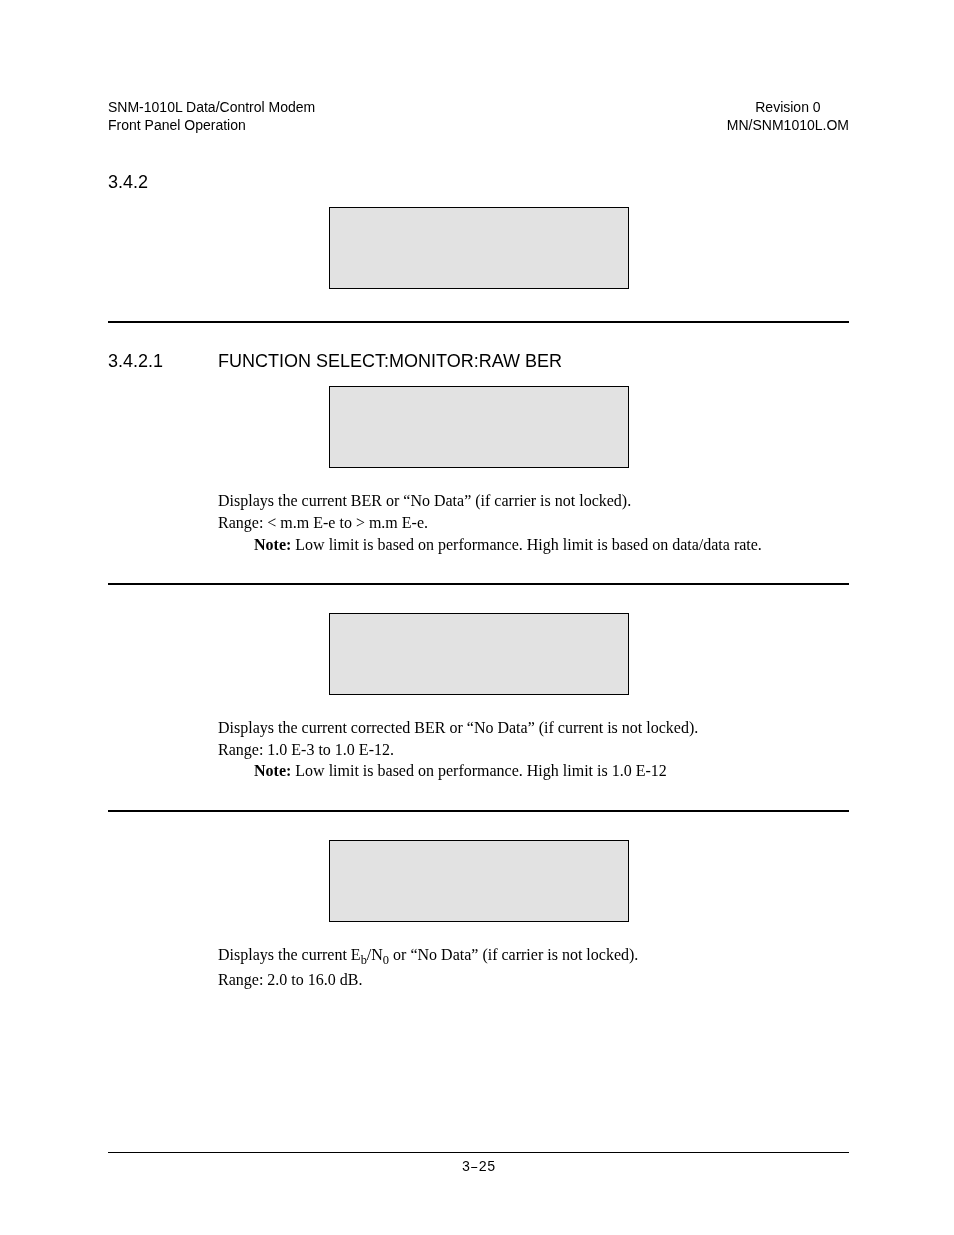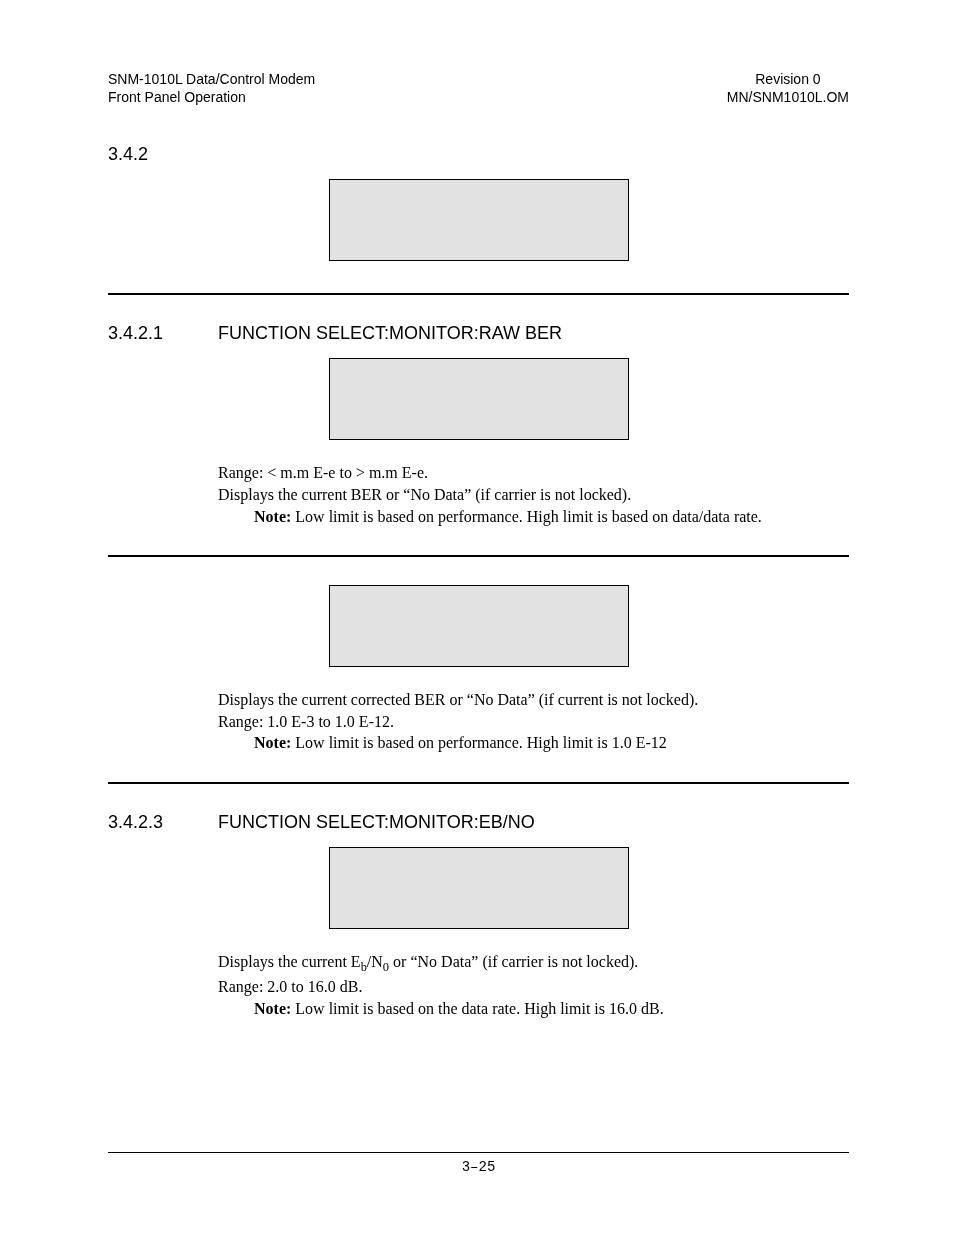--- a/index.html
+++ b/index.html
@@ -7,21 +7,21 @@
       width: 954px;
       height: 1235px;
       font-family: 'Times New Roman', Times, serif;
       font-size: 16px;
       color: #000;
       background: #fff;
     }
     .page {
       width: 954px;
       height: 1235px;
-      padding: 70px 105px 50px 108px;
+      padding: 98px 105px 50px 108px;
       position: relative;
     }
     .header {
       display: flex;
       justify-content: space-between;
       font-size: 14px;
       font-family: Arial, Helvetica, sans-serif;
       line-height: 1.3;
       margin-bottom: 38px;
     }
@@ -115,51 +115,46 @@
 
   <div class="section">
     <div class="section-heading-row">
       <div class="section-number">3.4.2.1</div>
       <div class="section-title">FUNCTION SELECT:MONITOR:RAW BER</div>
     </div>
     <div class="display-box-wrap">
       <div class="display-box"></div>
     </div>
     <div class="body-text">
+      <p>Displays the current BER or “No Data” (if carrier is not locked).</p>
       <p>Range: &lt; m.m E-e to &gt; m.m E-e.</p>
-      <p>Displays the current BER or “No Data” (if carrier is not locked).</p>
       <p><span class="note-label">Note:</span><span> Low limit is based on performance. High limit is based on data/data rate.</span></p>
     </div>
     <div class="hr-after-heading"></div>
   </div>
 
   <div class="section">
     <div class="display-box-wrap">
       <div class="display-box"></div>
     </div>
     <div class="body-text">
       <p>Displays the current corrected BER or “No Data” (if current is not locked).</p>
       <p>Range: 1.0 E-3 to 1.0 E-12.</p>
       <p><span class="note-label">Note:</span><span> Low limit is based on performance. High limit is 1.0 E-12</span></p>
     </div>
     <div class="hr-after-heading"></div>
   </div>
 
   <div class="section">
-    <div class="section-heading-row">
-      <div class="section-number">3.4.2.3</div>
-      <div class="section-title">FUNCTION SELECT:MONITOR:EB/NO</div>
-    </div>
     <div class="display-box-wrap">
       <div class="display-box"></div>
     </div>
     <div class="body-text">
       <p><span>Displays the current E</span><span class="sub">b</span><span>/N</span><span class="sub">0</span><span> or “No Data” (if carrier is not locked).</span></p>
       <p>Range: 2.0 to 16.0 dB.</p>
-      <p><span class="note-label">Note:</span><span> Low limit is based on the data rate. High limit is 16.0 dB.</span></p>
     </div>
   </div>
 
   <div class="footer">
     <div class="footer-line"></div>
     <div class="footer-text">3–25</div>
   </div>
 
 </div>
 

